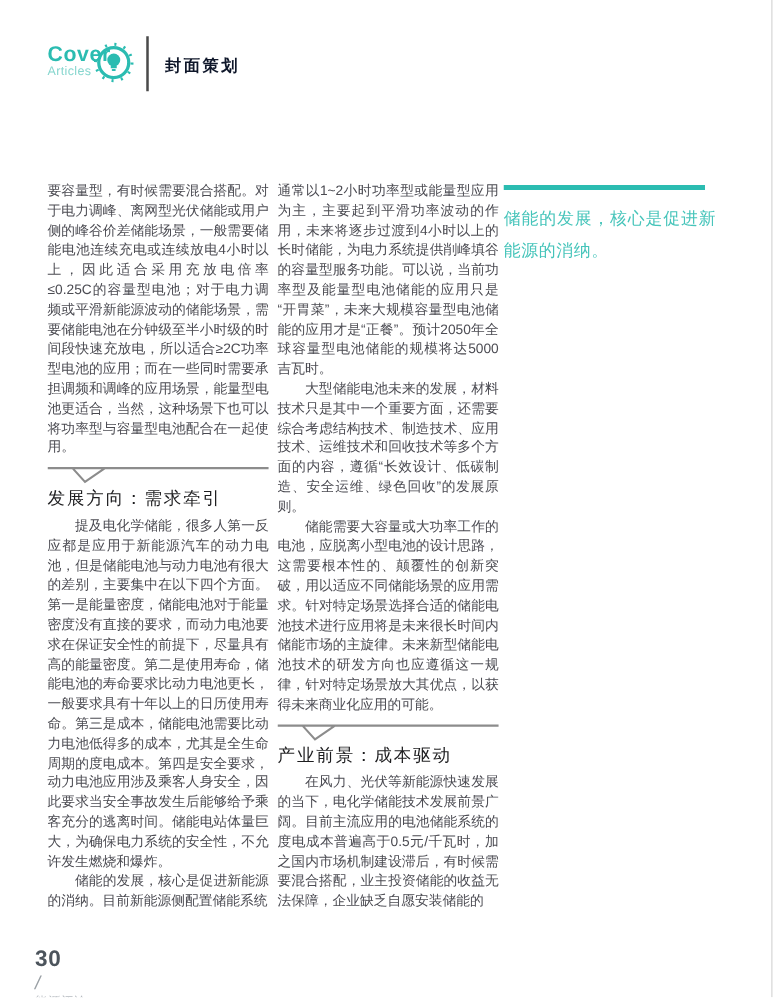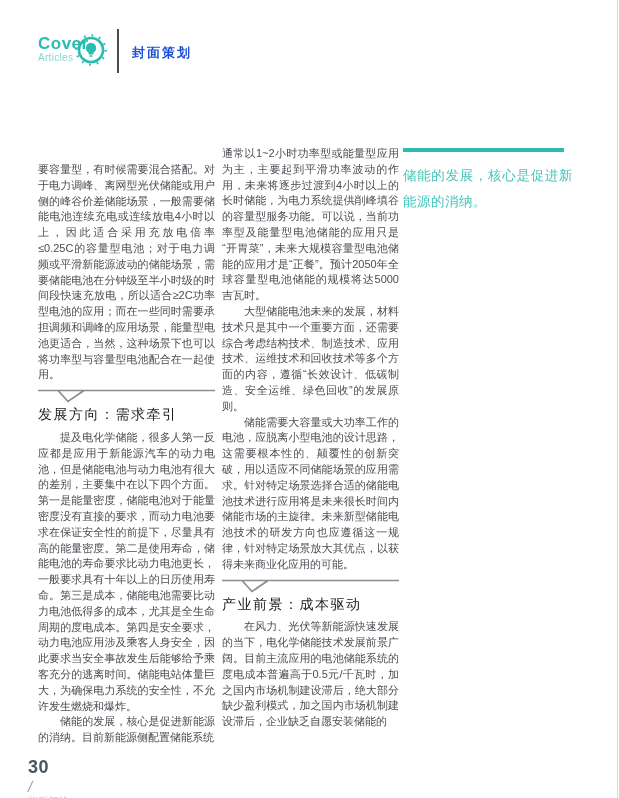--- a/index.html
+++ b/index.html
@@ -13,28 +13,28 @@
     background:#ffffff;
     font-family:"Liberation Sans",sans-serif;
     overflow:hidden;
   }
   
   .logo-text{position:absolute;left:38px;top:35px;line-height:1;}
   .logo-title{display:block;font-size:17px;font-weight:bold;color:var(--accent);letter-spacing:.5px;text-align:right;}
   .logo-sub{display:block;font-size:10px;color:#86d6ce;margin-top:1px;letter-spacing:.3px;}
   .logo-icon{position:absolute;left:72px;top:31px;width:38px;height:38px;}
   .header-divider{position:absolute;left:117px;top:29px;width:2px;height:44px;background:#4a4a4a;}
-  .section-label{position:absolute;left:132px;top:44px;font-size:13px;font-weight:bold;color:#1d4ed8;letter-spacing:2px;}
+  .section-label{position:absolute;left:132px;top:44px;font-size:13px;font-weight:bold;color:#0f172a;letter-spacing:2px;}
   
   .col{
     position:absolute;top:146px;width:177px;
     font-size:11px;line-height:15.8px;color:#4b4b52;
     text-align:justify;
   }
-  .col-left{left:38px;margin-top:16px;}
+  .col-left{left:38px;}
   .col-middle{left:222px;}
   .para{margin:0;}
   .para.indent{text-indent:2em;}
   .col-heading{
     font-size:14px;color:#1d1d1f;font-weight:normal;
     margin:4px 0 7px;letter-spacing:1.5px;text-align:left;
   }
   .section-divider{margin:6px 0 2px;height:14px;}
   .section-divider svg{display:block;width:100%;height:14px;}
   
@@ -91,21 +91,21 @@
   <div class="col col-middle">
       <p class="para">通常以1~2小时功率型或能量型应用为主，主要起到平滑功率波动的作用，未来将逐步过渡到4小时以上的长时储能，为电力系统提供削峰填谷的容量型服务功能。可以说，当前功率型及能量型电池储能的应用只是“开胃菜”，未来大规模容量型电池储能的应用才是“正餐”。预计2050年全球容量型电池储能的规模将达5000吉瓦时。</p>
       <p class="para indent">大型储能电池未来的发展，材料技术只是其中一个重要方面，还需要综合考虑结构技术、制造技术、应用技术、运维技术和回收技术等多个方面的内容，遵循“长效设计、低碳制造、安全运维、绿色回收”的发展原则。</p>
       <p class="para indent">储能需要大容量或大功率工作的电池，应脱离小型电池的设计思路，这需要根本性的、颠覆性的创新突破，用以适应不同储能场景的应用需求。针对特定场景选择合适的储能电池技术进行应用将是未来很长时间内储能市场的主旋律。未来新型储能电池技术的研发方向也应遵循这一规律，针对特定场景放大其优点，以获得未来商业化应用的可能。</p>
       <div class="section-divider">
         <svg viewBox="0 0 177 14" preserveAspectRatio="none">
           <path d="M0 1.5 H177 M20 1.5 L30 12.5 L46 1.5" fill="none" stroke="#8c8c8c" stroke-width="1.7"></path>
         </svg>
       </div>
       <h3 class="col-heading">产业前景：成本驱动</h3>
-      <p class="para indent">在风力、光伏等新能源快速发展的当下，电化学储能技术发展前景广阔。目前主流应用的电池储能系统的度电成本普遍高于0.5元/千瓦时，加之国内市场机制建设滞后，绝大部分缺少盈利模式，加之国内市场机制建设滞后，企业缺乏自愿安装储能的</p>
+      <p class="para indent">在风力、光伏等新能源快速发展的当下，电化学储能技术发展前景广阔。目前主流应用的电池储能系统的度电成本普遍高于0.5元/千瓦时，加之国内市场机制建设滞后，有时候需要混合搭配，业主投资储能的收益无法保障，企业缺乏自愿安装储能的</p>
     </div>
 
   <aside class="pull-quote">
     <div class="quote-bar"></div>
     <p class="quote-text">储能的发展，核心是促进新能源的消纳。</p>
   </aside>
 
   <div class="page-footer">
     <span class="page-num">30</span>
     <span class="slash">/</span>

